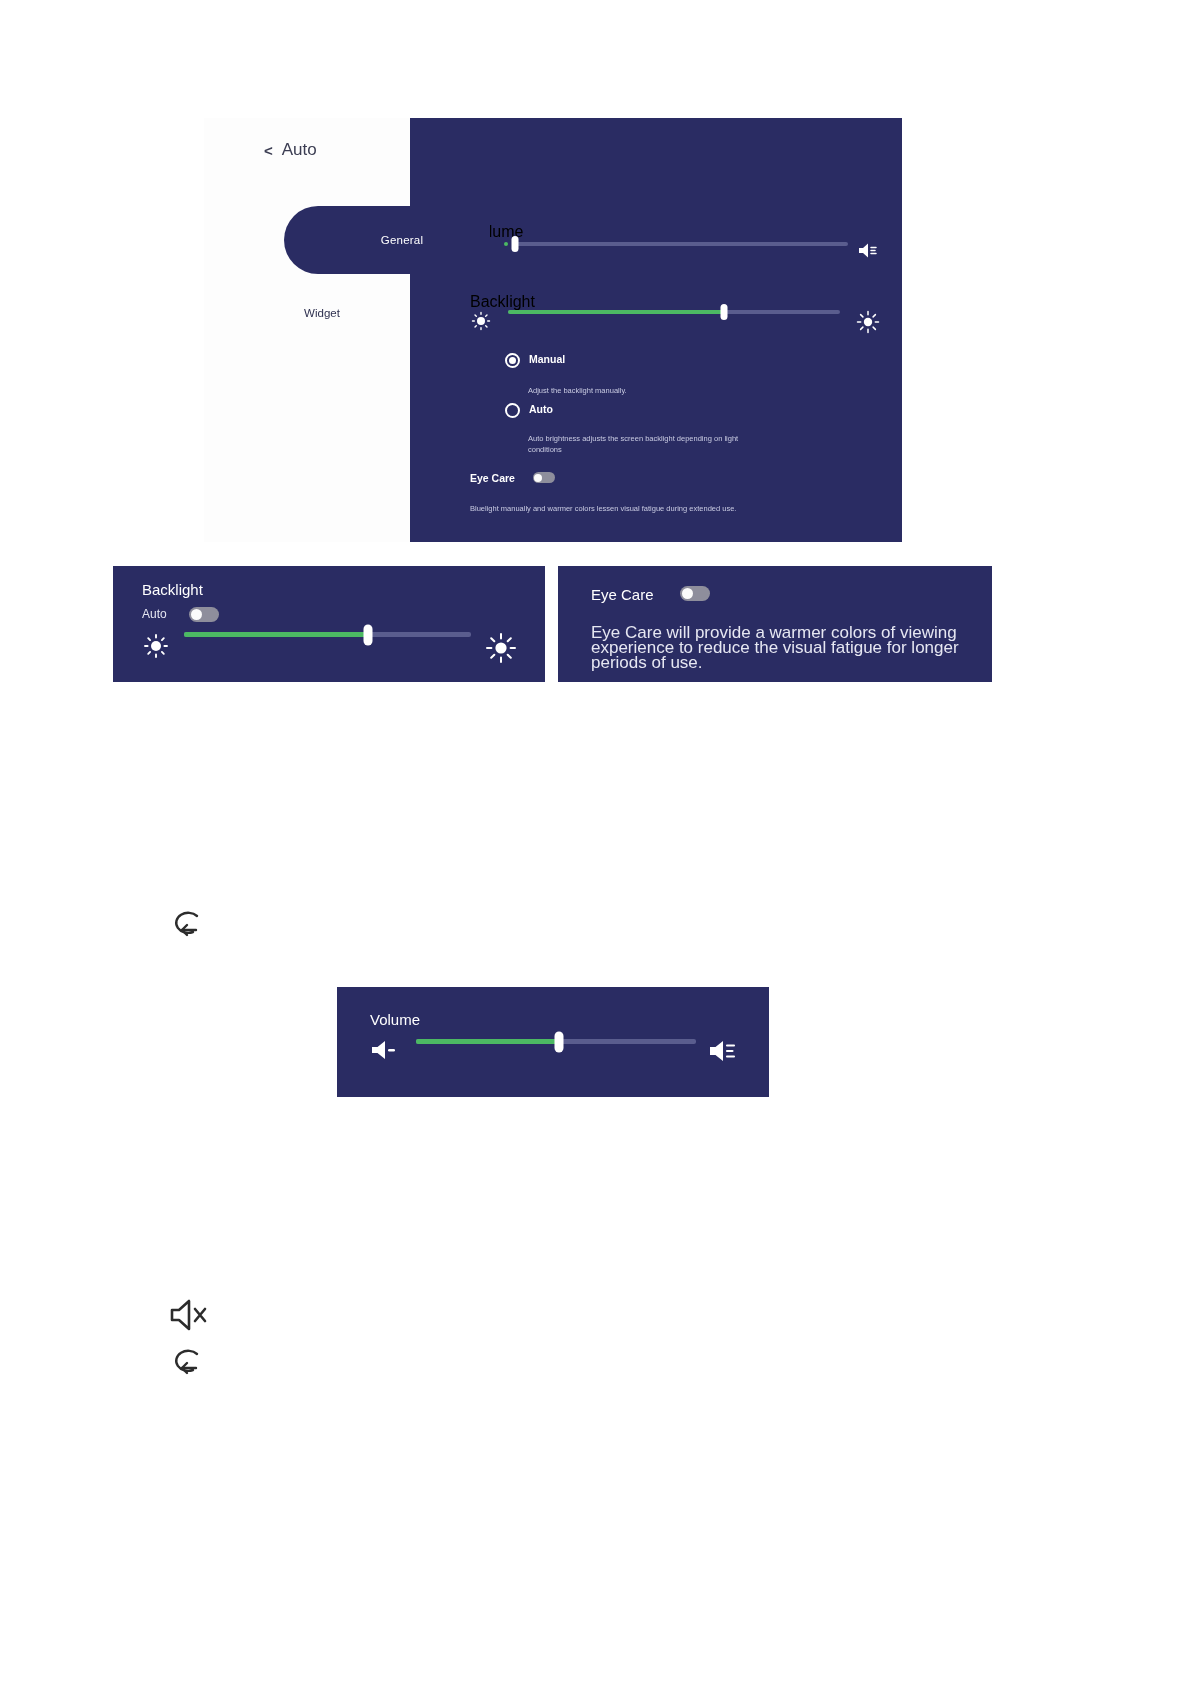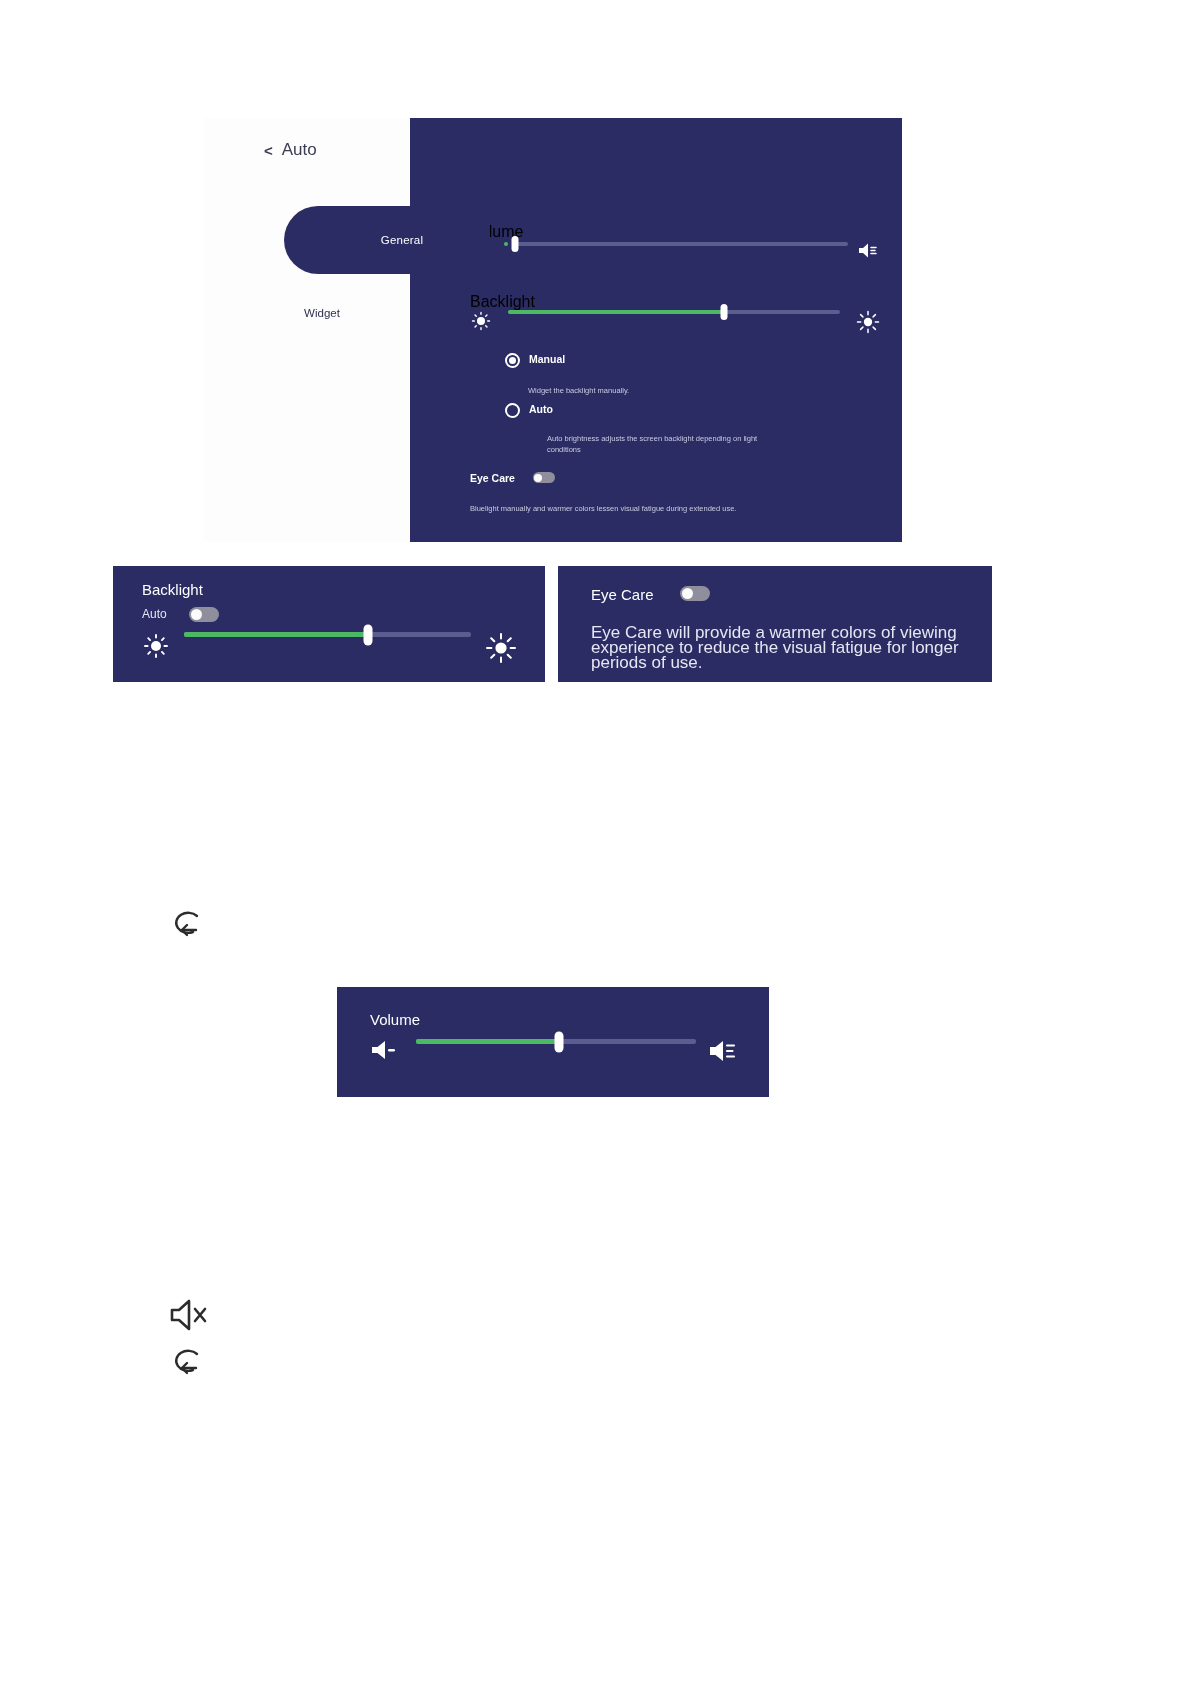--- a/index.html
+++ b/index.html
@@ -181,27 +181,27 @@
         </svg>
       </span>
     </div>
 
     <div class="abs row" style="left:95px;top:235px;gap:9px;">
       <span class="radio">
           <span class="inner"></span>
         </span>
       <span class="opt-title">Manual</span>
     </div>
-    <div class="abs opt-desc" style="left:118px;top:267px;width:330px;">Widget the backlight manually.</div>
+    <div class="abs opt-desc" style="left:118px;top:267px;width:330px;">Adjust the backlight manually.</div>
 
     <div class="abs row" style="left:95px;top:285px;gap:9px;">
       <span class="radio"></span>
       <span class="opt-title">Auto</span>
     </div>
-    <div class="abs opt-desc" style="left:118px;top:315px;width:215px;margin-left:19px;">Auto brightness adjusts the screen backlight depending on light conditions</div>
+    <div class="abs opt-desc" style="left:118px;top:315px;width:215px;">Auto brightness adjusts the screen backlight depending on light conditions</div>
 
     <div class="abs row" style="left:60px;top:354px;gap:18px;">
       <span class="opt-title" style="font-size:10.5px;">Eye Care</span>
       <span class="toggle">
           <span class="tknob"></span>
         </span>
     </div>
     <div class="abs opt-desc" style="left:60px;top:385px;width:275px;">Bluelight manually and warmer colors lessen visual fatigue during extended use.</div>
 
   </div>

